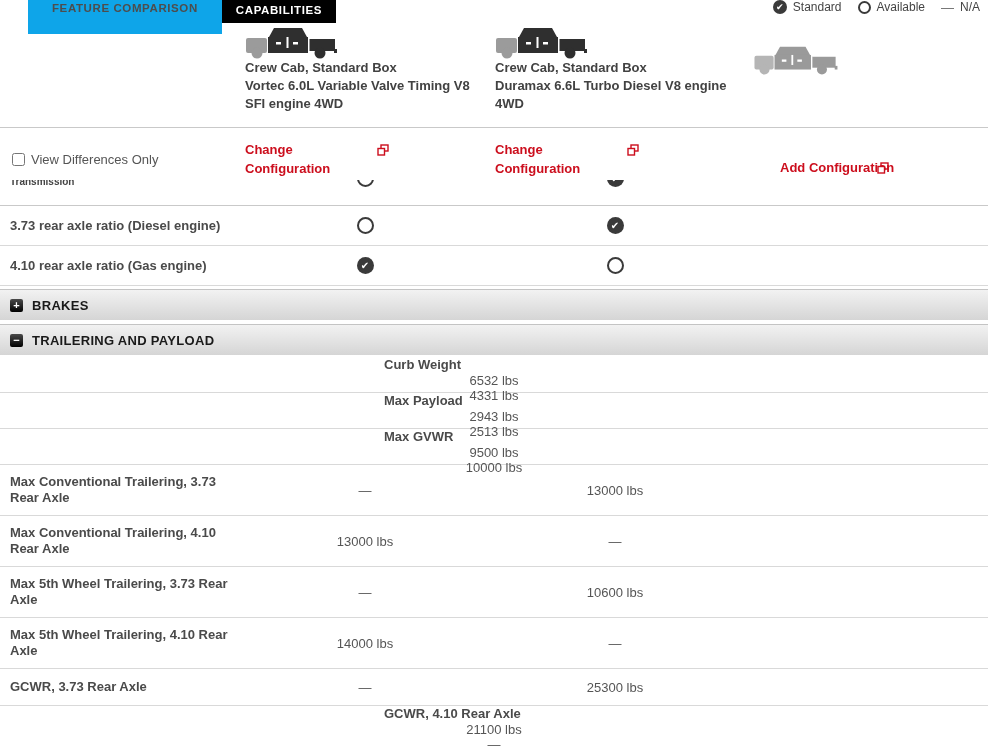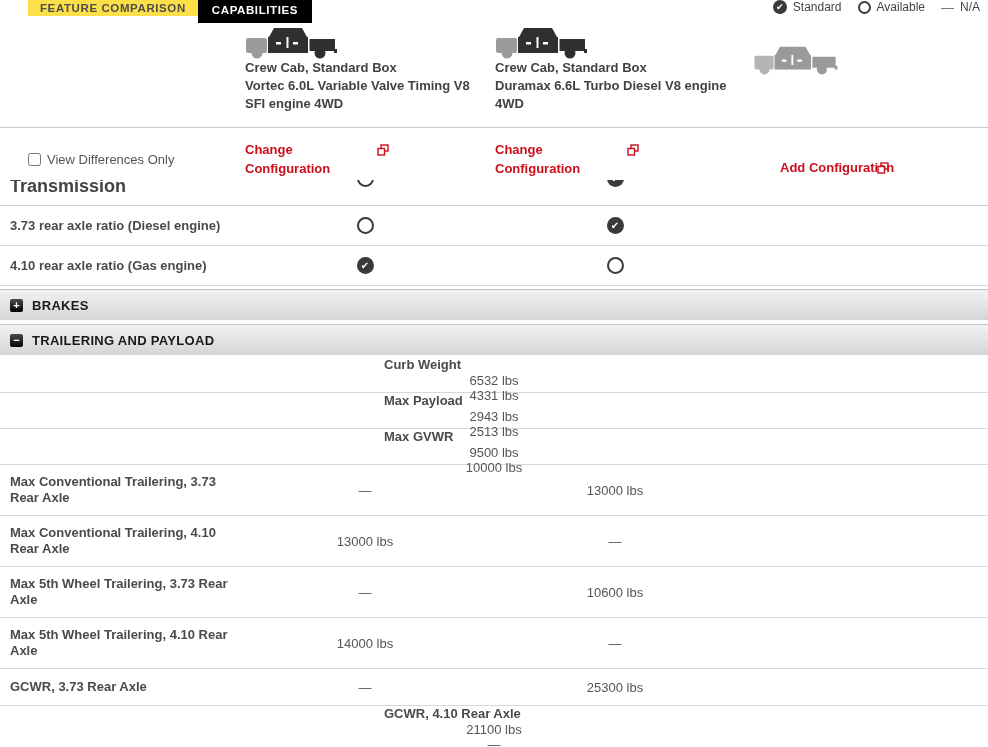--- a/index.html
+++ b/index.html
@@ -3,56 +3,56 @@
 <meta charset="utf-8">
 <style>
   * { margin:0; padding:0; box-sizing:border-box; }
   html,body { background:#fff; }
   body { font-family:"Liberation Sans", sans-serif; color:#444; }
   .page { position:relative; width:988px; height:747px; overflow:hidden; background:#fff; }
 
   
   .top-bar { position:relative; height:22px; }
   .tabs { display:flex; align-items:flex-start; margin-left:28px; }
-  .tab { font-size:11.5px; font-weight:bold; letter-spacing:.6px; padding:0 12px;
-         height:16px; line-height:17px; background:#fde047; color:#4d4d4d; cursor:pointer; }
+  .tab { font-size:11.5px; font-weight:bold; letter-spacing:.6px; padding:0 24px;
+         height:34px; line-height:17px; background:#0ea5e9; color:#4d4d4d; cursor:pointer; }
   .tab.active { background:#000; color:#fff; height:23px; line-height:20px; padding:0 14px; }
   .legend { position:absolute; right:8px; top:0; display:flex; align-items:center; gap:16px;
             font-size:12px; color:#444; }
   .legend-item { display:flex; align-items:center; gap:6px; }
   .lg-standard { width:14px; height:14px; border-radius:50%; background:#3a3a3a; color:#fff;
                  font-size:9px; line-height:14px; text-align:center; }
   .lg-available { width:13px; height:13px; border-radius:50%; border:2px solid #3a3a3a; background:#fff; }
   .lg-na { color:#666; font-size:13px; line-height:13px; }
 
   
   .config-header { display:flex; height:106px; border-bottom:1px solid #c9c9c9; }
   .ch-spacer { width:245px; }
   .ch-col { width:250px; }
   .ch-col .truck { margin-top:3px; }
   .ch-col .cfg-text { font-size:13px; font-weight:bold; color:#424242; line-height:18px; width:248px; }
   .ch-col4 { width:243px; }
   .ch-col4 .truck { margin-top:22px; margin-left:8px; }
 
   
   .controls-row { display:flex; height:52px; }
-  .cr-col1 { width:240px; padding:24px 0 0 28px; }
+  .cr-col1 { width:240px; padding:24px 0 0 12px; }
   .vdo { display:flex; align-items:center; gap:6px; font-size:13px; color:#555; }
   .vdo input { width:13px; height:13px; margin:0; }
   .cr-cell { position:relative; width:250px; padding-top:12px; }
   .chg-link { display:block; margin-left:5px; width:112px; font-size:13px; font-weight:bold;
               color:#cc0e1d; line-height:19px; text-decoration:none; cursor:pointer; }
   .popup-ic { position:absolute; left:137px; top:14px; cursor:pointer; }
   .cr-col4 { position:relative; width:248px; padding-top:30px; }
   .cr-col4 .chg-link { width:130px;margin-left:40px; }
   .cr-col4 .popup-ic { top:32px; }
 
   
   .clipped-row { position:relative; height:26px; overflow:hidden; border-bottom:1px solid #c9c9c9; }
-  .clip-label { position:absolute; left:10px; top:-4px; font-size:18px; font-weight:bold; color:#444; }
+  .clip-label { position:absolute; left:10px; top:-4px; font-size:10px; font-weight:bold; color:#444; }
   .clip-ic2 { position:absolute; left:357px; top:-10px; }
   .clip-ic3 { position:absolute; left:607px; top:-10px; }
 
   
   .feat-row { display:flex; align-items:center; height:40px; border-bottom:1px solid #d9d9d9; }
   .row-label { width:240px; padding-left:10px; font-size:13px; font-weight:bold; color:#4a4a4a; line-height:16px; }
   .row-label .inner { width:225px; }
   .val-cell { width:250px; text-align:center; font-size:13px; color:#555; }
 
   .ic { display:inline-block; width:17px; height:17px; border-radius:50%; vertical-align:middle; }

